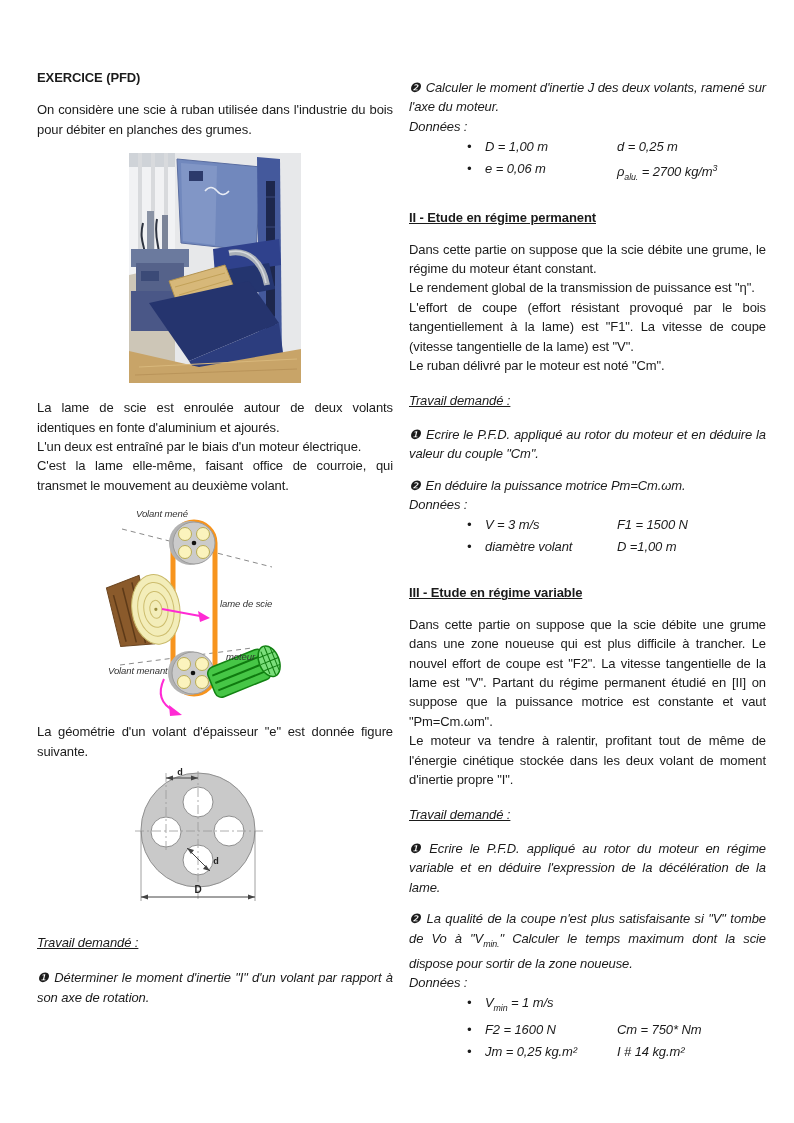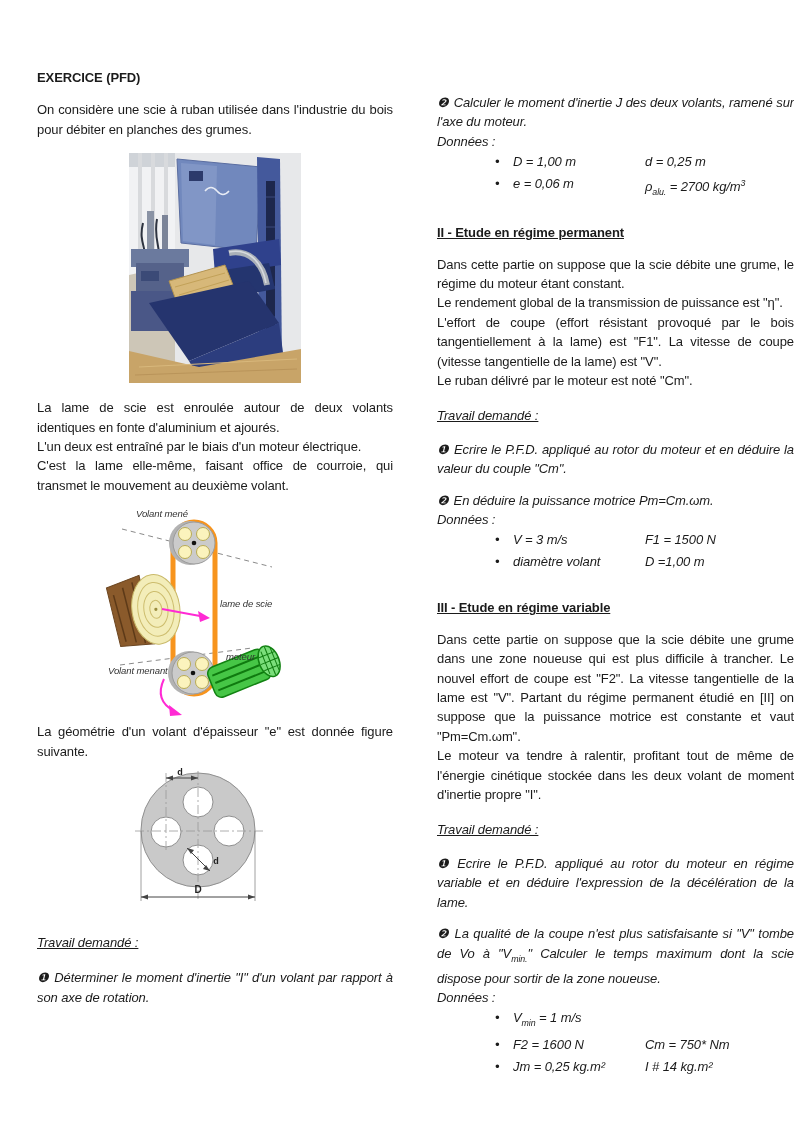--- a/index.html
+++ b/index.html
@@ -1,20 +1,20 @@
 <!DOCTYPE html>
 <html><head>
 <meta charset="utf-8">
 <style>
   html,body{margin:0;padding:0;background:#fff;}
   .page{position:relative;width:794px;height:1123px;background:#ffffff;overflow:hidden;
         font-family:"Liberation Sans",sans-serif;font-size:13px;line-height:19.4px;
         color:#1b1b1b;letter-spacing:-0.1px;}
   .col-left{position:absolute;left:37px;top:68px;width:356px;}
-  .col-right{position:absolute;left:409px;top:93px;width:357px;margin-left:28px;}
+  .col-right{position:absolute;left:409px;top:78px;width:357px;}
   p{margin:0;}
   .just{text-align:justify;}
   .heading{font-weight:bold;margin-bottom:13px;}
   .sec-title{text-align:left;font-weight:bold;text-decoration:underline;}
   .travail{font-style:italic;text-decoration:underline;}
   .task{font-style:italic;text-align:justify;}
   .task .marker{margin-right:5px;}
   .donnees-label{font-style:italic;}
   .drow{display:grid;grid-template-columns:58px 18px 132px 1fr;font-style:italic;line-height:21.5px;}
   .drow .bullet{grid-column:2;}

